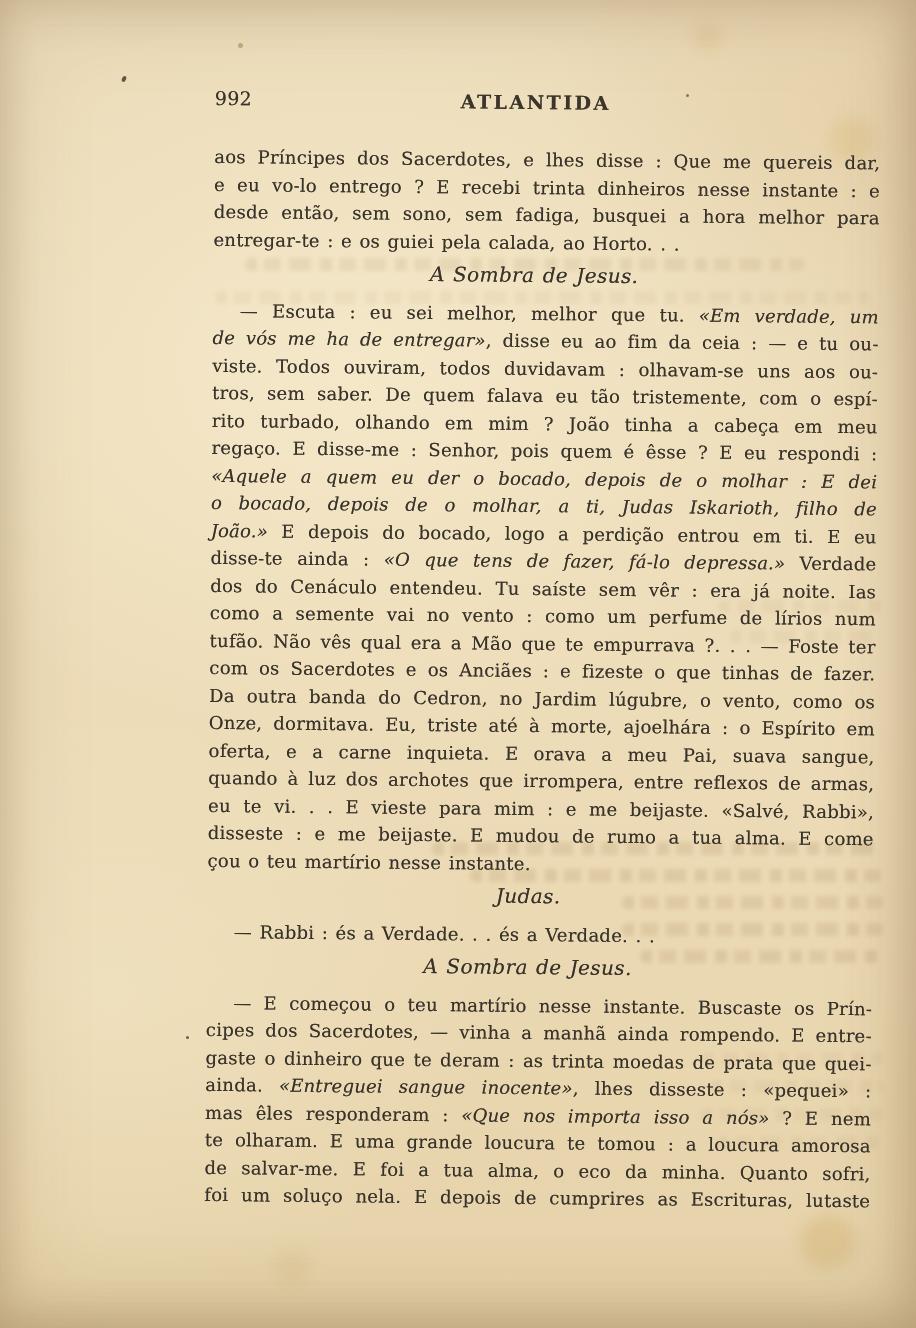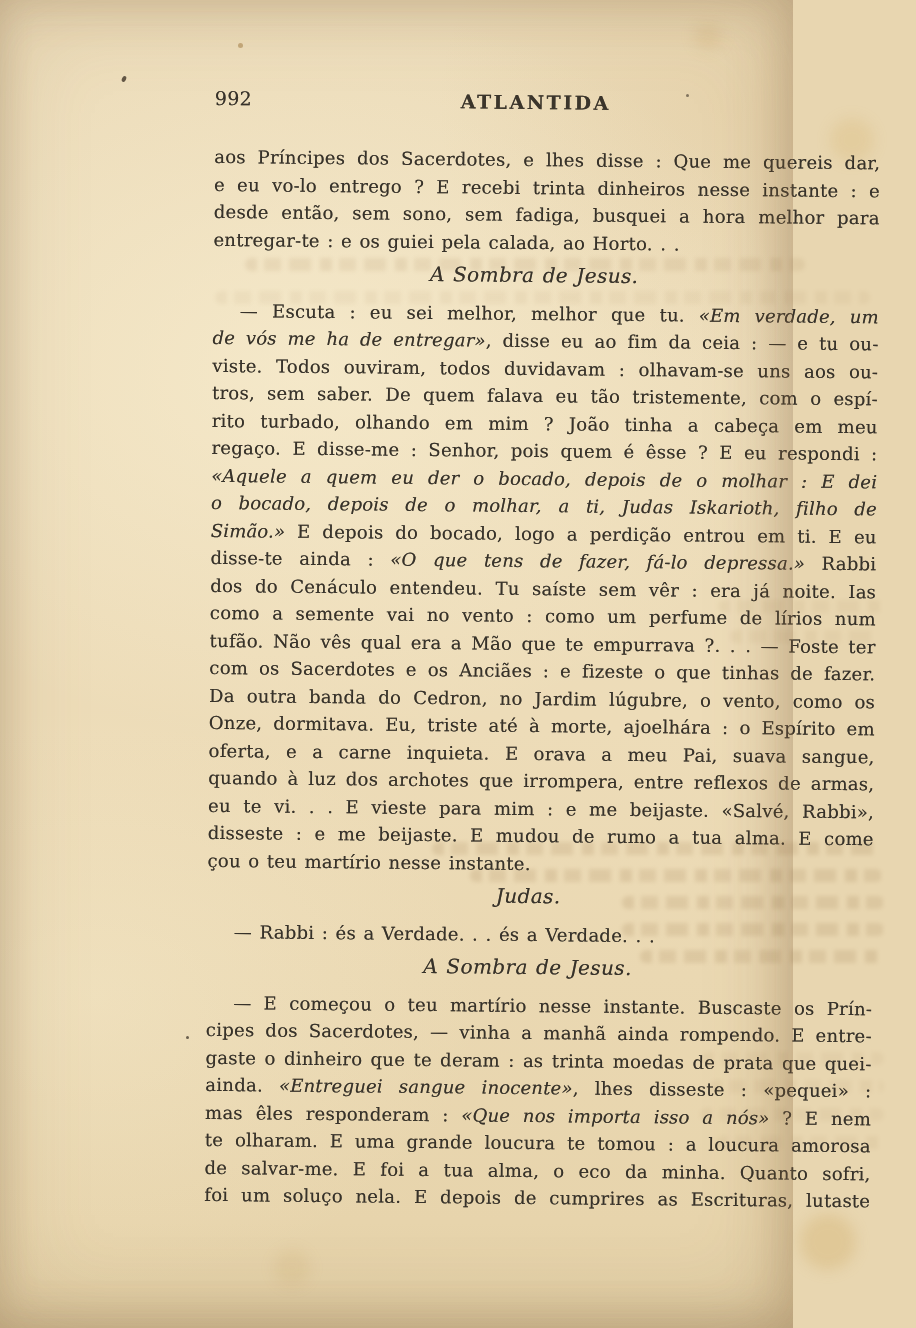--- a/index.html
+++ b/index.html
@@ -2,21 +2,21 @@
 <html><head>
 <meta charset="utf-8">
 <style>
   html,body{margin:0;padding:0;}
   body{
     width:916px;height:1328px;overflow:hidden;
     background:#e8d6b0;
     font-family:"DejaVu Serif", serif;
   }
   .scan-page{
-    position:absolute;inset:0;width:793px;height:1328px;
+    position:absolute;inset:0;width:916px;height:1328px;
     background:
       radial-gradient(ellipse 700px 520px at 38% 28%, rgba(251,242,214,.55), rgba(251,242,214,0) 72%),
       radial-gradient(ellipse 560px 420px at 12% 75%, rgba(248,238,208,.35), rgba(248,238,208,0) 70%),
       radial-gradient(ellipse 420px 380px at 92% 8%, rgba(196,156,92,.14), rgba(196,156,92,0) 70%),
       linear-gradient(180deg,#ecdcba 0%, #eddcb8 55%, #e7d4ac 92%, #e0cda4 100%);
   }
   .vignette{
     position:absolute;inset:0;pointer-events:none;
     box-shadow:
       inset 0 0 95px rgba(140,110,70,.20),
@@ -104,22 +104,22 @@
         <div class="heading">A Sombra de Jesus.</div>
         <div class="para">
           <div class="line indent"><span>— Escuta :  eu sei melhor, melhor que tu. </span><span class="it">«Em verdade, um</span></div>
           <div class="line"><span class="it">de vós me ha de entregar»</span><span>, disse eu ao fim da ceia : — e tu ou-</span></div>
           <div class="line"><span>viste. Todos ouviram, todos duvidavam : olhavam-se uns aos ou-</span></div>
           <div class="line"><span>tros, sem saber. De quem falava eu tão tristemente, com o espí-</span></div>
           <div class="line"><span>rito turbado, olhando em mim ? João tinha a cabeça em meu</span></div>
           <div class="line"><span>regaço. E disse-me : Senhor, pois quem é êsse ? E eu respondi :</span></div>
           <div class="line"><span class="it">«Aquele a quem eu der o bocado, depois de o molhar :  E dei</span></div>
           <div class="line"><span class="it">o bocado, depois de o molhar, a ti, Judas Iskarioth, filho de</span></div>
-          <div class="line"><span class="it">Simão.»</span><span> E depois do bocado, logo a perdição entrou em ti. E eu</span></div>
-          <div class="line"><span>disse-te ainda : </span><span class="it">«O que tens de fazer, fá-lo depressa.»</span><span> Rabbi</span></div>
+          <div class="line"><span class="it">João.»</span><span> E depois do bocado, logo a perdição entrou em ti. E eu</span></div>
+          <div class="line"><span>disse-te ainda : </span><span class="it">«O que tens de fazer, fá-lo depressa.»</span><span> Verdade</span></div>
           <div class="line"><span>dos do Cenáculo entendeu. Tu saíste sem vêr : era já noite. Ias</span></div>
           <div class="line"><span>como a semente vai no vento : como um perfume de lírios num</span></div>
           <div class="line"><span>tufão. Não vês qual era a Mão que te empurrava ?. . . — Foste ter</span></div>
           <div class="line"><span>com os Sacerdotes e os Anciães : e fizeste o que tinhas de fazer.</span></div>
           <div class="line"><span>Da outra banda do Cedron, no Jardim lúgubre, o vento, como os</span></div>
           <div class="line"><span>Onze, dormitava. Eu, triste até à morte, ajoelhára : o Espírito em</span></div>
           <div class="line"><span>oferta, e a carne inquieta. E orava a meu Pai, suava sangue,</span></div>
           <div class="line"><span>quando à luz dos archotes que irrompera, entre reflexos de armas,</span></div>
           <div class="line"><span>eu te vi. . . E vieste para mim :  e me beijaste.  «Salvé, Rabbi»,</span></div>
           <div class="line"><span>disseste :  e me beijaste. E mudou de rumo a tua alma. E come</span></div>

